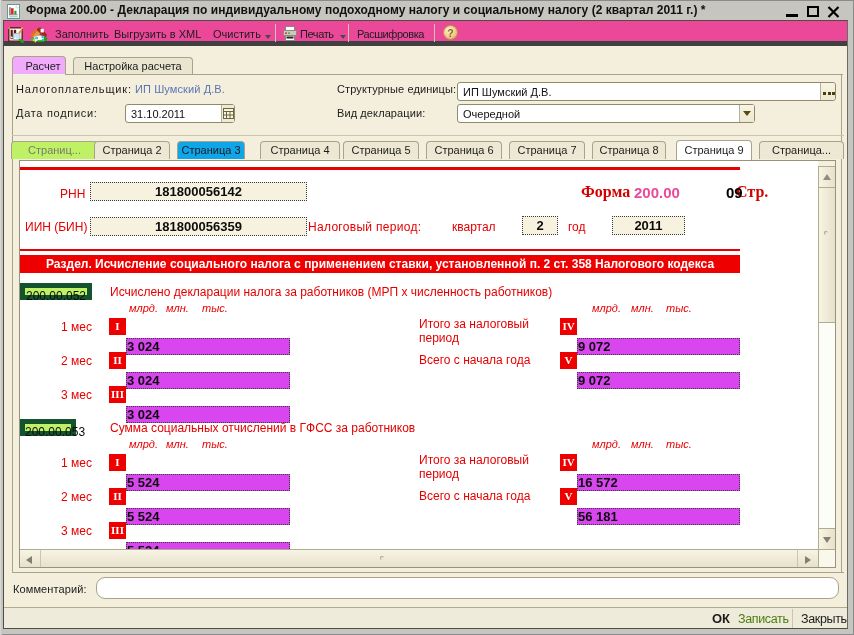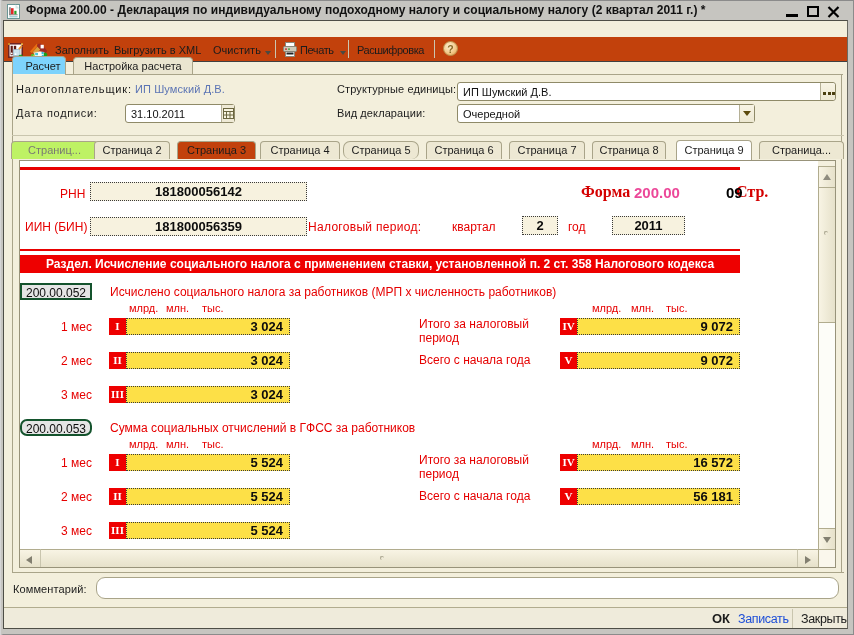--- a/index.html
+++ b/index.html
@@ -4,34 +4,34 @@
 *{margin:0;padding:0;box-sizing:border-box;}
 html,body{width:854px;height:635px;overflow:hidden;}
 body{font-family:"Liberation Sans",sans-serif;position:relative;background:#B9B9B9;}
 .abs{position:absolute;}
 #frame{left:0;top:0;width:854px;height:635px;background:linear-gradient(to right,#E3E3E3 0px,#ADADAD 2px,#8B8B8B 3px);}
 #frame2{left:1px;top:1px;width:852px;height:633px;background:#C6C5C0;}
 #titlebar{left:3px;top:2px;width:848px;height:19px;background:#C6C5C0;}
 #main{left:3px;top:20px;width:845px;height:609px;background:#F3EFDC;border:1px solid #4E4E46;border-right:1px solid #6B6B63;}
 .ttxt{left:23px;top:1px;font-size:12px;font-weight:bold;color:#111;letter-spacing:0.04px;}
 .wbtn{top:4px;height:14px;color:#000;}
-#toolbar{left:0px;top:16px;width:843px;height:25px;background:#c2410c;border-bottom:1px solid #404040;}
+#toolbar{left:0px;top:0px;width:843px;height:25px;background:#ec4899;border-bottom:5px solid #404040;}
 .tbtxt{font-size:11px;color:#1c1c1c;top:7px;}
 .tsep{top:3px;width:1px;height:18px;background:#CBC6B0;}
 .darr{width:0;height:0;border-left:3px solid transparent;border-right:3px solid transparent;border-top:4px solid #4a4a42;top:14px;}
 .tab{height:18px;border:1px solid #A9A489;border-bottom:none;border-radius:4px 4px 0 0;font-size:11px;color:#1c1c1c;text-align:center;}
 .lbl{font-size:11px;letter-spacing:0.1px;color:#1c1c1c;}
 .inp{background:#fff;border:1px solid #8F8A68;border-radius:3px;font-size:11px;color:#111;}
 .red{color:#E60000;}
 .dotf{background:#F7F2DF;border:1px dotted #3a3a3a;text-align:center;font-weight:bold;font-size:13px;color:#0c0c0c;}
-.cyanf{background:#fde047;border:1px dotted #3a3a3a;font-weight:bold;font-size:13px;color:#0c0c0c;text-align:right;}
+.cyanf{background:#d946ef;border:1px dotted #3a3a3a;font-weight:bold;font-size:13px;color:#0c0c0c;margin-top:20px;}
 .rom{background:#EE0000;color:#fff;font-family:"Liberation Serif",serif;font-weight:bold;font-size:11px;text-align:center;}
 .flbl{font-size:12px;}
-.ital{font-size:11px;}
-.secbox{border:2px solid #14532d;background:#e5e5e5;font-size:12px;text-align:center;color:#0c0c0c;}
+.ital{font-style:italic;font-size:11px;}
+.secbox{border:5px solid #14532d;background:#bef264;font-size:12px;text-align:center;color:#0c0c0c;}
 .sb{background:linear-gradient(to right,#F8F4E4,#E6E1CA);}
 .sbh{background:linear-gradient(to bottom,#F8F4E4,#E6E1CA);}
 .tri-up{width:0;height:0;border-left:4px solid transparent;border-right:4px solid transparent;border-bottom:6px solid #8F8C7F;}
 .tri-dn{width:0;height:0;border-left:4px solid transparent;border-right:4px solid transparent;border-top:6px solid #827F70;}
 .tri-l{width:0;height:0;border-top:4px solid transparent;border-bottom:4px solid transparent;border-right:6px solid #827F70;}
 .tri-r{width:0;height:0;border-top:4px solid transparent;border-bottom:4px solid transparent;border-left:6px solid #827F70;}
 </style></head>
 <body>
 <div class="abs" id="frame"></div>
 <div class="abs" id="frame2"></div>
@@ -108,21 +108,21 @@
         <stop offset="0" stop-color="#FCF2D2"></stop>
             <stop offset="0.6" stop-color="#F2C888"></stop>
             <stop offset="1" stop-color="#E0A050"></stop>
       </radialGradient>
         </defs>
       <circle cx="7.5" cy="7.5" r="7" fill="url(#hg)" stroke="#B98D48"></circle>
       <text x="7.5" y="11.5" font-size="10.5" font-weight="bold" fill="#8A6A28" text-anchor="middle" font-family="Liberation Sans">?</text>
     </svg>
   </div>
 
-  <div class="abs tab" style="left:8px;top:35px;width:54px;height:19px;background:#7dd3fc;line-height:18px;z-index:3;padding-left:8px;">Расчет</div>
+  <div class="abs tab" style="left:8px;top:35px;width:54px;height:19px;background:#f0abfc;line-height:18px;z-index:3;padding-left:8px;">Расчет</div>
   <div class="abs tab" style="left:69px;top:36px;width:120px;height:18px;background:#EAE5D0;line-height:17px;">Настройка расчета</div>
   <div class="abs" style="left:8px;top:53px;width:831px;height:1px;background:#A9A489;"></div>
   <div class="abs" style="left:8px;top:53px;width:1px;height:498px;background:#A9A489;"></div>
   <div class="abs" style="left:837px;top:53px;width:1px;height:498px;background:#A9A489;"></div>
   <div class="abs" style="left:8px;top:551px;width:832px;height:1px;background:#A9A489;"></div>
   <div class="abs" style="left:9px;top:53px;width:52px;height:1px;background:#F5F1DF;z-index:4;"></div>
 
   <div class="abs lbl" style="left:12px;top:62px;letter-spacing:0.9px;">Налогоплательщик:</div>
   <div class="abs lbl" style="left:131px;top:62px;color:#5B74B4;">ИП Шумский Д.В.</div>
   <div class="abs lbl" style="left:333px;top:62px;">Структурные единицы:</div>
@@ -142,23 +142,23 @@
   </div>
   <div class="abs lbl" style="left:333px;top:86px;">Вид декларации:</div>
   <div class="abs inp" style="left:453px;top:83px;width:298px;height:19px;padding:3px 0 0 5px;">Очередной</div>
   <div class="abs" style="left:735px;top:84px;width:15px;height:17px;background:linear-gradient(to bottom,#F8F4E4,#EDE8D2);border-left:1px solid #B5B096;">
     <div class="abs" style="left:3px;top:6px;width:0;height:0;border-left:4.5px solid transparent;border-right:4.5px solid transparent;border-top:5.5px solid #5C4A0C;"></div>
   </div>
   <div class="abs" style="left:8px;top:114px;width:832px;height:1px;background:#C9C5AE;"></div>
 
   <div class="abs tab" style="left:7px;top:120px;width:87px;background:#bef264;line-height:17px;color:#7A7A74;">Страниц...</div>
   <div class="abs tab" style="left:90px;top:120px;width:76px;background:#EDE8D3;line-height:17px;">Страница 2</div>
-  <div class="abs tab" style="left:173px;top:120px;width:79px;background:#c2410c;line-height:17px;">Страница 3</div>
+  <div class="abs tab" style="left:173px;top:120px;width:68px;background:#0ea5e9;line-height:17px;">Страница 3</div>
   <div class="abs tab" style="left:256px;top:120px;width:80px;background:#EDE8D3;line-height:17px;">Страница 4</div>
-  <div class="abs tab" style="left:339px;top:120px;width:76px;background:#EDE8D3;line-height:17px;border-radius:7px;">Страница 5</div>
+  <div class="abs tab" style="left:339px;top:120px;width:76px;background:#EDE8D3;line-height:17px;">Страница 5</div>
   <div class="abs tab" style="left:422px;top:120px;width:76px;background:#EDE8D3;line-height:17px;">Страница 6</div>
   <div class="abs tab" style="left:505px;top:120px;width:76px;background:#EDE8D3;line-height:17px;">Страница 7</div>
   <div class="abs tab" style="left:588px;top:120px;width:74px;background:#EDE8D3;line-height:17px;">Страница 8</div>
   <div class="abs tab" style="left:672px;top:119px;width:76px;height:20px;background:#FFFFFF;line-height:18px;z-index:3;">Страница 9</div>
   <div class="abs tab" style="left:755px;top:120px;width:85px;background:#EDE8D3;line-height:17px;">Страница...</div>
 
   <div class="abs" style="left:15px;top:139px;width:817px;height:408px;border:1px solid #98937A;background:#fff;">
 
     <div class="abs" style="left:0px;top:0px;width:798px;height:388px;background:#fff;overflow:hidden;" id="sheet">
 
@@ -175,21 +175,21 @@
       <div class="abs dotf" style="left:70px;top:56px;width:217px;height:19px;line-height:18px;">181800056359</div>
       <div class="abs red flbl" style="left:288px;top:59px;letter-spacing:0.3px;">Налоговый период:</div>
       <div class="abs red flbl" style="left:432px;top:59px;">квартал</div>
       <div class="abs dotf" style="left:502px;top:55px;width:36px;height:19px;line-height:18px;">2</div>
       <div class="abs red flbl" style="left:548px;top:59px;">год</div>
       <div class="abs dotf" style="left:592px;top:55px;width:73px;height:19px;line-height:18px;">2011</div>
       <div class="abs" style="left:0px;top:88px;width:720px;height:2px;background:#E80000;"></div>
       <div class="abs" style="left:0px;top:94px;width:720px;height:18px;background:#EE0000;color:#fff;font-weight:bold;font-size:12px;text-align:center;line-height:18px;">Раздел. Исчисление социального налога с применением ставки, установленной п. 2 ст. 358 Налогового кодекса</div>
 
       <div class="abs secbox" style="left:0px;top:122px;width:72px;height:17px;line-height:16px;">200.00.052</div>
-      <div class="abs red flbl" style="left:90px;top:124px;">Исчислено социального налога за работников (МРП х численность работников)</div>
+      <div class="abs red flbl" style="left:90px;top:124px;">Исчислено декларации налога за работников (МРП х численность работников)</div>
       <div class="abs red ital" style="left:109px;top:141px;">млрд.</div>
       <div class="abs red ital" style="left:146px;top:141px;">млн.</div>
       <div class="abs red ital" style="left:182px;top:141px;">тыс.</div>
       <div class="abs red ital" style="left:572px;top:141px;">млрд.</div>
       <div class="abs red ital" style="left:611px;top:141px;">млн.</div>
       <div class="abs red ital" style="left:646px;top:141px;">тыс.</div>
       <div class="abs red flbl" style="left:30px;top:159px;width:42px;text-align:right;">1 мес</div>
       <div class="abs rom" style="left:89px;top:157px;width:17px;height:17px;line-height:17px;">I</div>
       <div class="abs cyanf" style="left:106px;top:157px;width:164px;height:17px;line-height:16px;padding-right:6px;">3 024</div>
       <div class="abs red flbl" style="left:399px;top:156px;line-height:14px;">Итого за налоговый<br>период</div>
@@ -198,21 +198,21 @@
       <div class="abs red flbl" style="left:30px;top:193px;width:42px;text-align:right;">2 мес</div>
       <div class="abs rom" style="left:89px;top:191px;width:17px;height:17px;line-height:17px;">II</div>
       <div class="abs cyanf" style="left:106px;top:191px;width:164px;height:17px;line-height:16px;padding-right:6px;">3 024</div>
       <div class="abs red flbl" style="left:399px;top:192px;">Всего с начала года</div>
       <div class="abs rom" style="left:540px;top:191px;width:17px;height:17px;line-height:17px;">V</div>
       <div class="abs cyanf" style="left:557px;top:191px;width:163px;height:17px;line-height:16px;padding-right:6px;">9 072</div>
       <div class="abs red flbl" style="left:30px;top:227px;width:42px;text-align:right;">3 мес</div>
       <div class="abs rom" style="left:89px;top:225px;width:17px;height:17px;line-height:17px;">III</div>
       <div class="abs cyanf" style="left:106px;top:225px;width:164px;height:17px;line-height:16px;padding-right:6px;">3 024</div>
 
-      <div class="abs secbox" style="left:0px;top:258px;width:72px;height:17px;line-height:16px;border-radius:7px;">200.00.053</div>
+      <div class="abs secbox" style="left:0px;top:258px;width:56px;height:17px;line-height:16px;">200.00.053</div>
       <div class="abs red flbl" style="left:90px;top:260px;">Сумма социальных отчислений в ГФСС за работников</div>
       <div class="abs red ital" style="left:109px;top:277px;">млрд.</div>
       <div class="abs red ital" style="left:146px;top:277px;">млн.</div>
       <div class="abs red ital" style="left:182px;top:277px;">тыс.</div>
       <div class="abs red ital" style="left:572px;top:277px;">млрд.</div>
       <div class="abs red ital" style="left:611px;top:277px;">млн.</div>
       <div class="abs red ital" style="left:646px;top:277px;">тыс.</div>
       <div class="abs red flbl" style="left:30px;top:295px;width:42px;text-align:right;">1 мес</div>
       <div class="abs rom" style="left:89px;top:293px;width:17px;height:17px;line-height:17px;">I</div>
       <div class="abs cyanf" style="left:106px;top:293px;width:164px;height:17px;line-height:16px;padding-right:6px;">5 524</div>
@@ -251,16 +251,16 @@
     <div class="abs" style="left:360px;top:395px;width:4px;height:4px;border-radius:2px;border:1px solid #AAA690;border-right:none;border-bottom:none;"></div>
     <div class="abs" style="left:798px;top:388px;width:17px;height:18px;background:#FAF7EC;border-top:1px solid #B1AC8E;border-left:1px solid #B1AC8E;"></div>
   </div>
 
   <div class="abs lbl" style="left:9px;top:562px;">Комментарий:</div>
   <div class="abs" style="left:92px;top:556px;width:743px;height:22px;background:#fff;border:1px solid #A9A489;border-radius:9px;"></div>
 
   <div class="abs" style="left:0px;top:586px;width:843px;height:1px;background:#B1AC8E;"></div>
   <div class="abs" style="left:0px;top:587px;width:843px;height:20px;background:#EFEBDB;"></div>
   <div class="abs" style="left:708px;top:590px;font-size:13px;font-weight:bold;color:#1c1c1c;letter-spacing:-0.2px;">ОК</div>
-  <div class="abs" style="left:734px;top:591px;font-size:12.5px;color:#1d4ed8;letter-spacing:-0.35px;">Записать</div>
+  <div class="abs" style="left:734px;top:591px;font-size:12.5px;color:#4d7c0f;letter-spacing:-0.35px;">Записать</div>
   <div class="abs" style="left:788px;top:588px;width:1px;height:19px;background:#C9C5AE;"></div>
   <div class="abs" style="left:797px;top:591px;font-size:12.5px;color:#1c1c1c;letter-spacing:-0.35px;">Закрыть</div>
 </div>
 
 </body></html>

